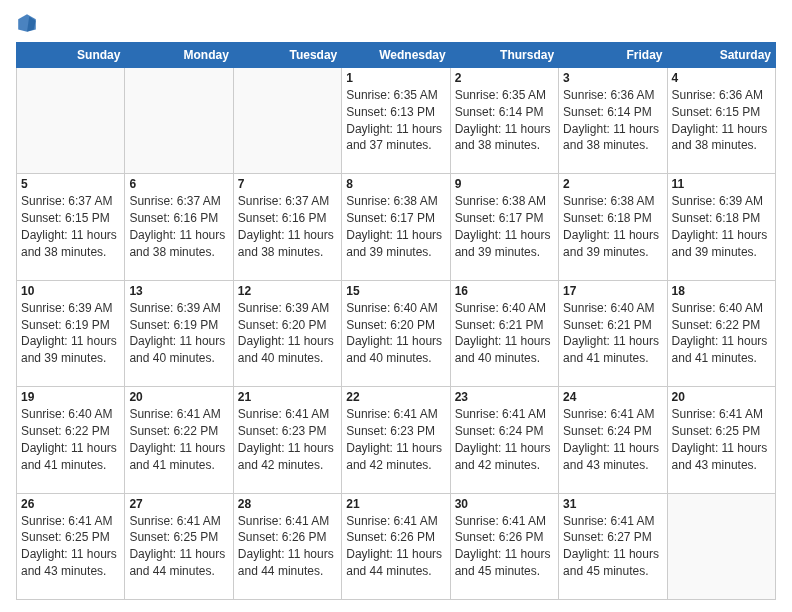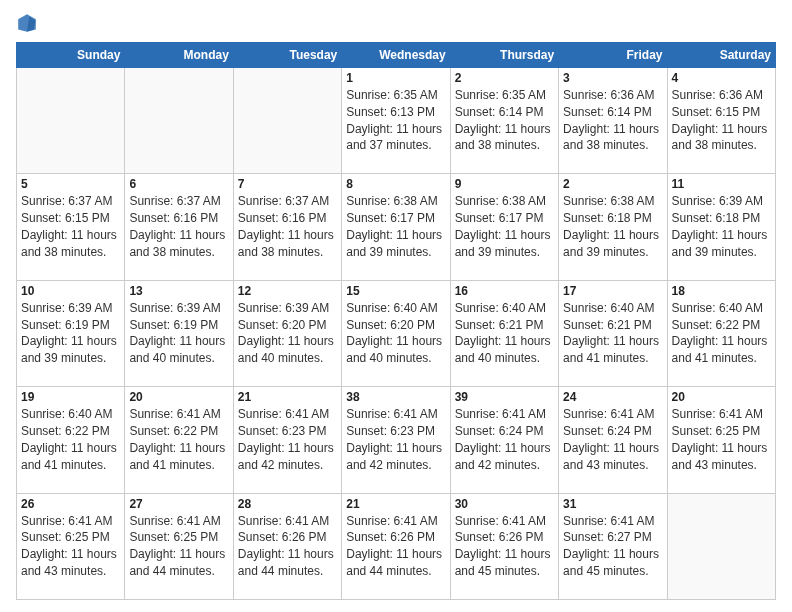--- a/index.html
+++ b/index.html
@@ -269,28 +269,28 @@
 and 41 minutes.</div>
           </td>
           <td>
             <div class="day-number">21</div>
             <div class="day-info" style="white-space: pre-line;">Sunrise: 6:41 AM
 Sunset: 6:23 PM
 Daylight: 11 hours
 and 42 minutes.</div>
           </td>
           <td>
-            <div class="day-number">38</div>
+            <div class="day-number">22</div>
             <div class="day-info" style="white-space: pre-line;">Sunrise: 6:41 AM
 Sunset: 6:23 PM
 Daylight: 11 hours
 and 42 minutes.</div>
           </td>
           <td>
-            <div class="day-number">39</div>
+            <div class="day-number">23</div>
             <div class="day-info" style="white-space: pre-line;">Sunrise: 6:41 AM
 Sunset: 6:24 PM
 Daylight: 11 hours
 and 42 minutes.</div>
           </td>
           <td>
             <div class="day-number">24</div>
             <div class="day-info" style="white-space: pre-line;">Sunrise: 6:41 AM
 Sunset: 6:24 PM
 Daylight: 11 hours

